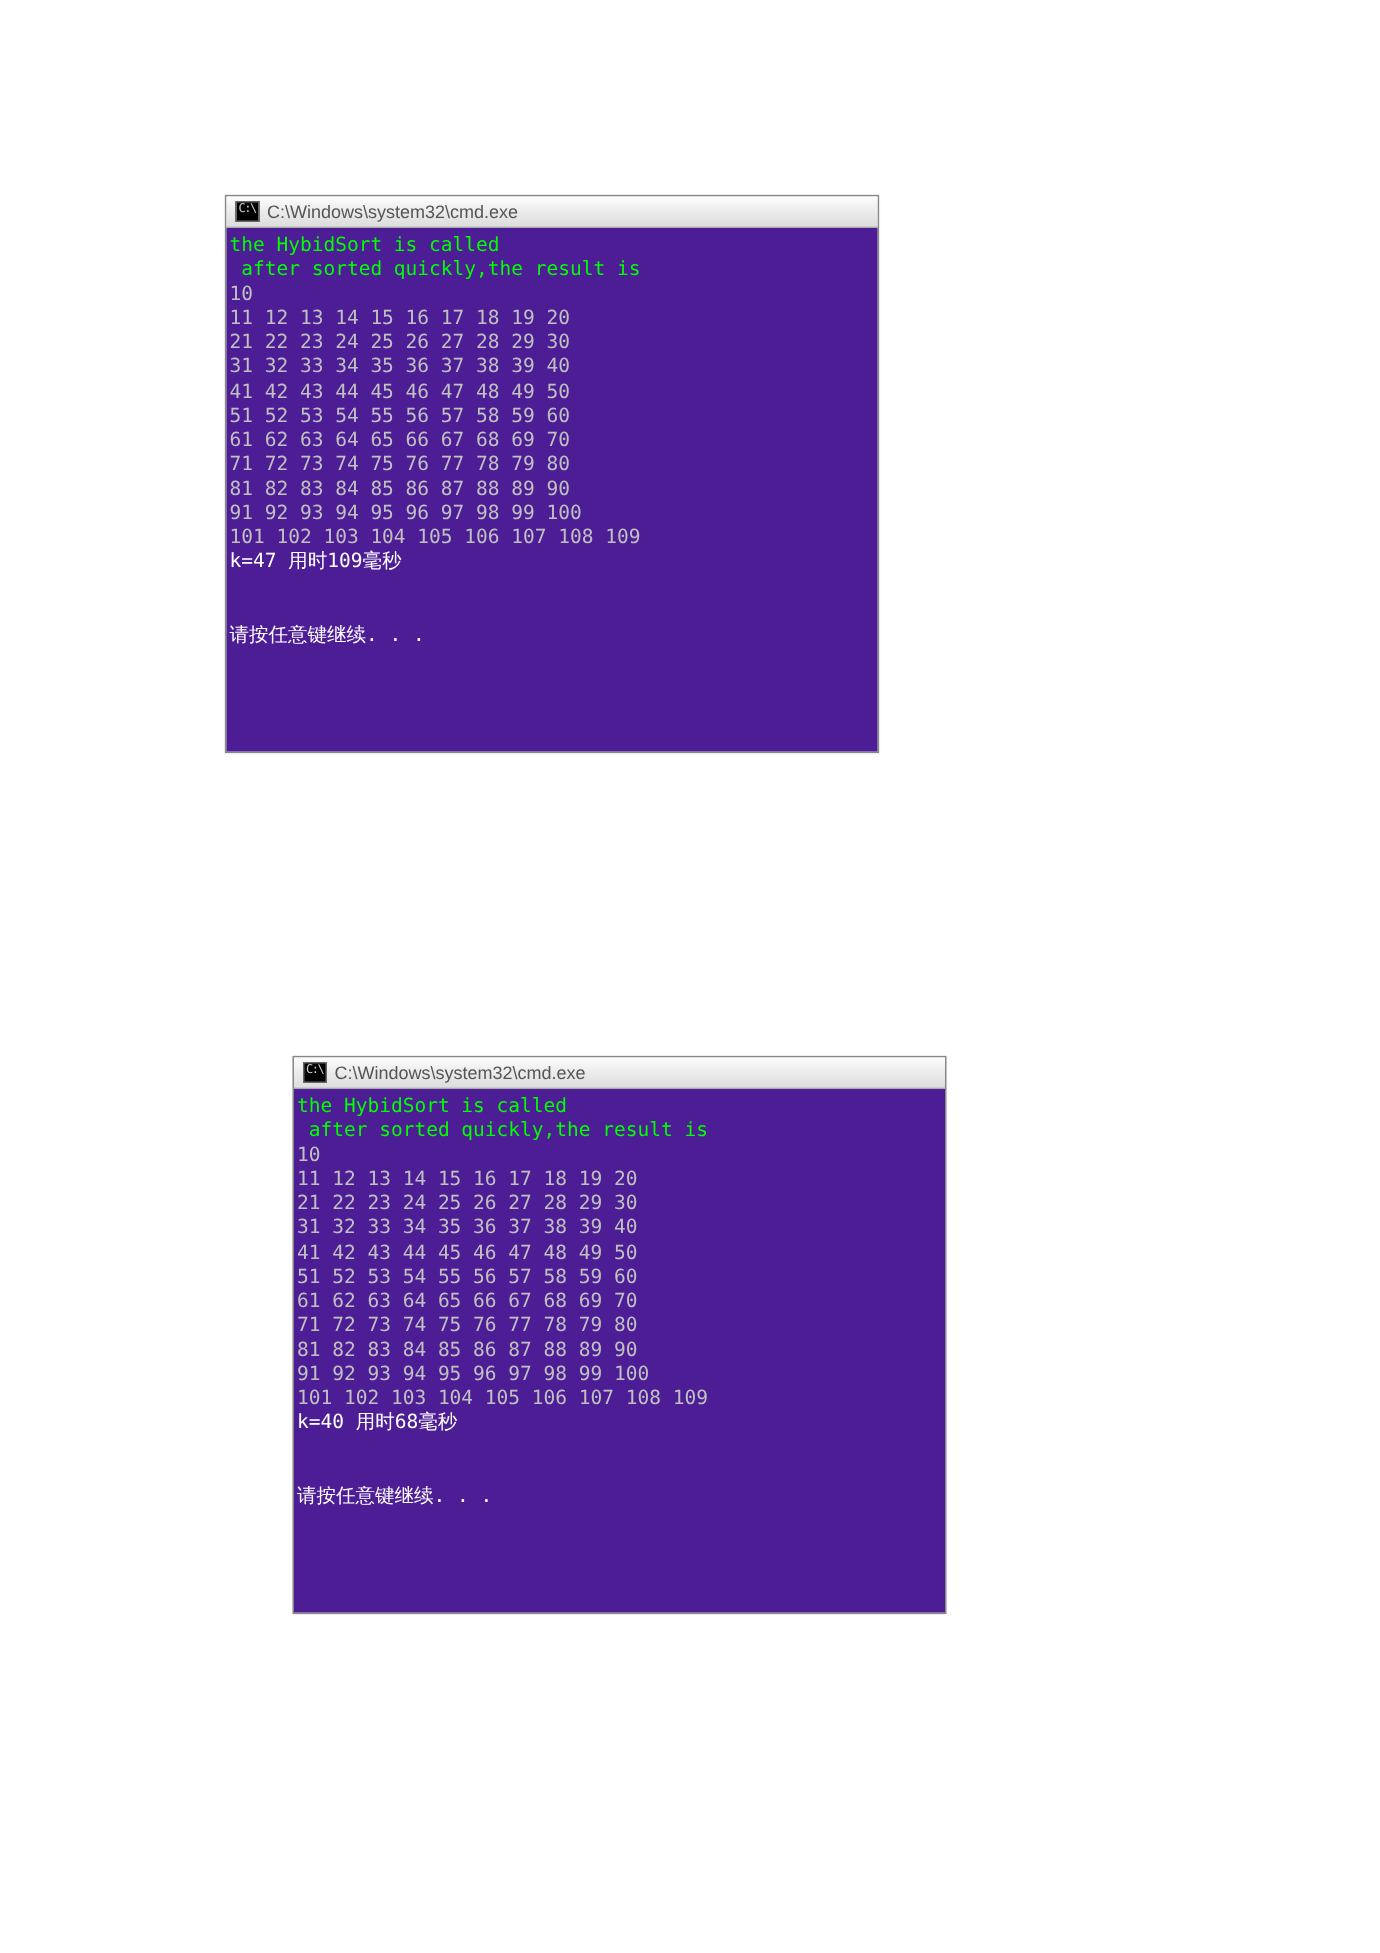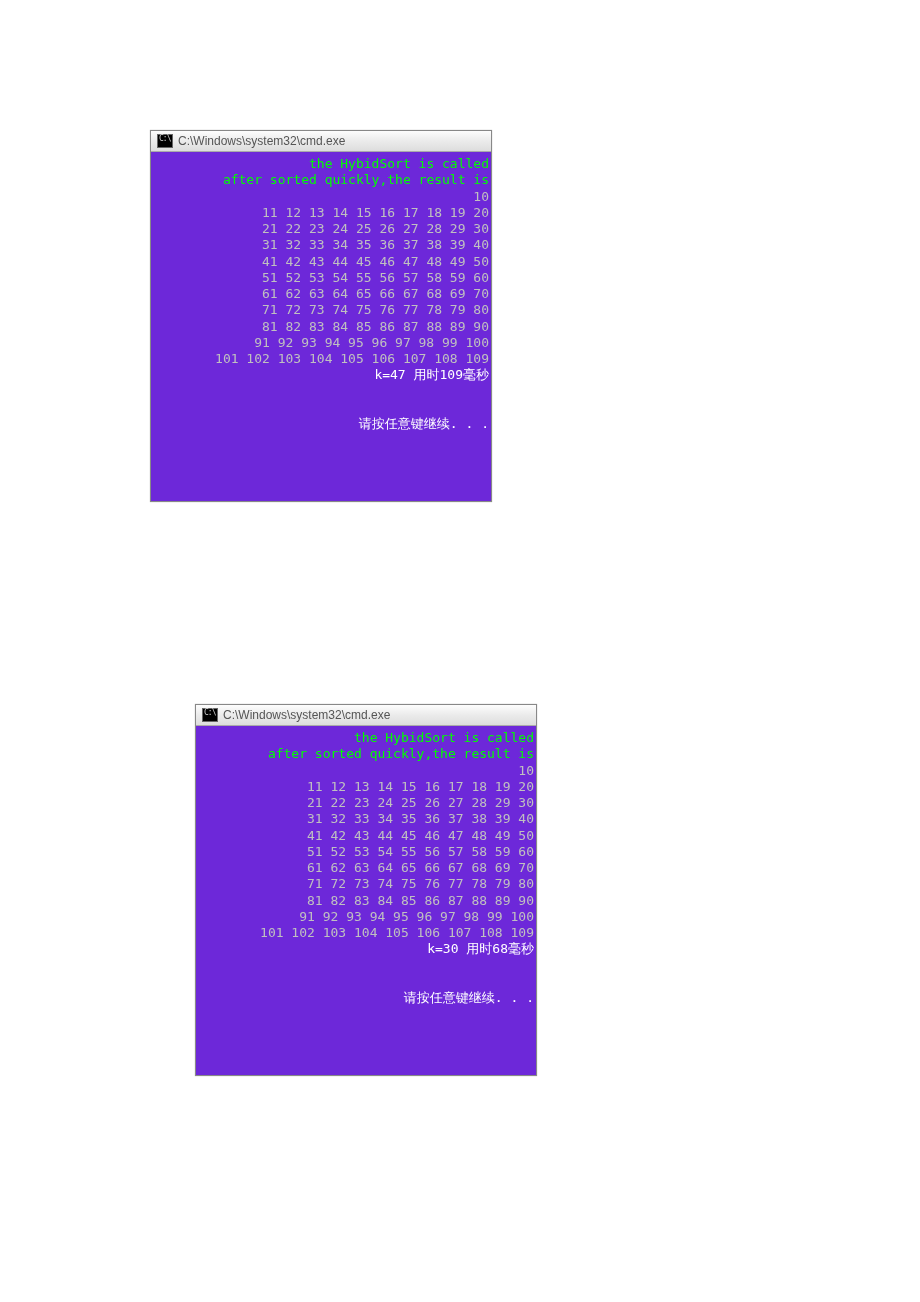--- a/index.html
+++ b/index.html
@@ -8,21 +8,21 @@
       box-sizing: border-box;
     }
     body {
       background: #ffffff;
       width: 920px;
       height: 1302px;
       font-family: "Consolas", "Courier New", monospace;
     }
     .terminal-window {
       position: absolute;
-      width: 342px;
+      width: 436px;
       border: 1px solid #888;
       box-shadow: 0 0 1px rgba(0,0,0,0.3);
     }
     .terminal-window.first {
       left: 150px;
       top: 130px;
     }
     .terminal-window.second {
       left: 195px;
       top: 704px;
@@ -50,27 +50,26 @@
       content: "C:\\";
       position: absolute;
       top: -1px;
       left: 1px;
       font-size: 8px;
       color: #ccc;
       font-family: monospace;
       letter-spacing: -1px;
     }
     .terminal-body {
-      background: #6d28d9;
+      background: #4c1d95;
       padding: 4px 2px;
       min-height: 340px;
       font-size: 13px;
       line-height: 1.25;
       font-family: "Consolas", "SimSun", monospace;
-      text-align: right;
     }
     .term-line {
       white-space: pre;
       color: #c0c0c0;
     }
     .green-text {
       color: #00ff00;
     }
     .white-text {
       color: #ffffff;
@@ -127,21 +126,21 @@
       <div class="term-line gray-text">11 12 13 14 15 16 17 18 19 20</div>
       <div class="term-line gray-text">21 22 23 24 25 26 27 28 29 30</div>
       <div class="term-line gray-text">31 32 33 34 35 36 37 38 39 40</div>
       <div class="term-line gray-text">41 42 43 44 45 46 47 48 49 50</div>
       <div class="term-line gray-text">51 52 53 54 55 56 57 58 59 60</div>
       <div class="term-line gray-text">61 62 63 64 65 66 67 68 69 70</div>
       <div class="term-line gray-text">71 72 73 74 75 76 77 78 79 80</div>
       <div class="term-line gray-text">81 82 83 84 85 86 87 88 89 90</div>
       <div class="term-line gray-text">91 92 93 94 95 96 97 98 99 100</div>
       <div class="term-line gray-text">101 102 103 104 105 106 107 108 109</div>
-      <div class="term-line white-text">k=30 用时68毫秒</div>
+      <div class="term-line white-text">k=40 用时68毫秒</div>
       <div class="blank-line"></div>
       <div class="blank-line"></div>
       <div class="term-line white-text">请按任意键继续. . .</div>
       <div class="blank-line"></div>
       <div class="blank-line"></div>
       <div class="blank-line"></div>
       <div class="blank-line"></div>
     </div>
 </div>
 

